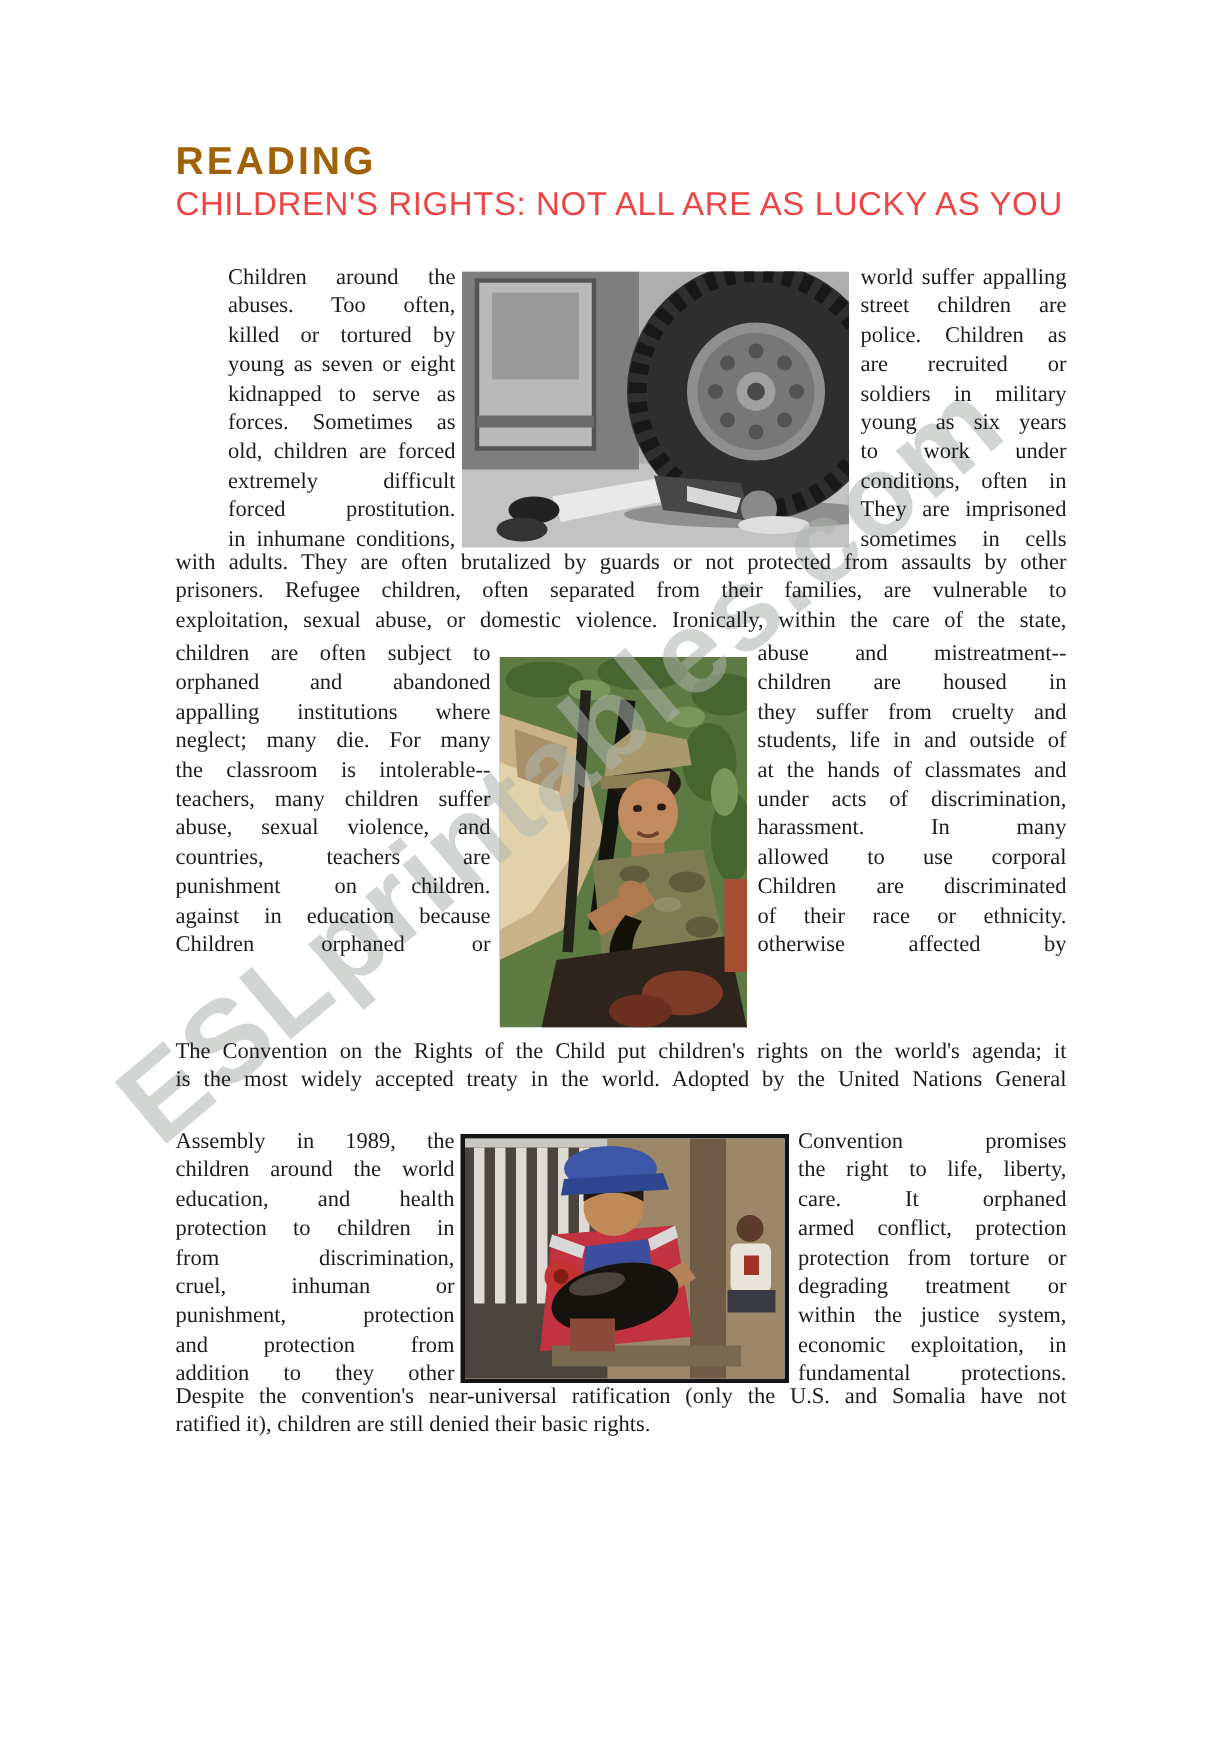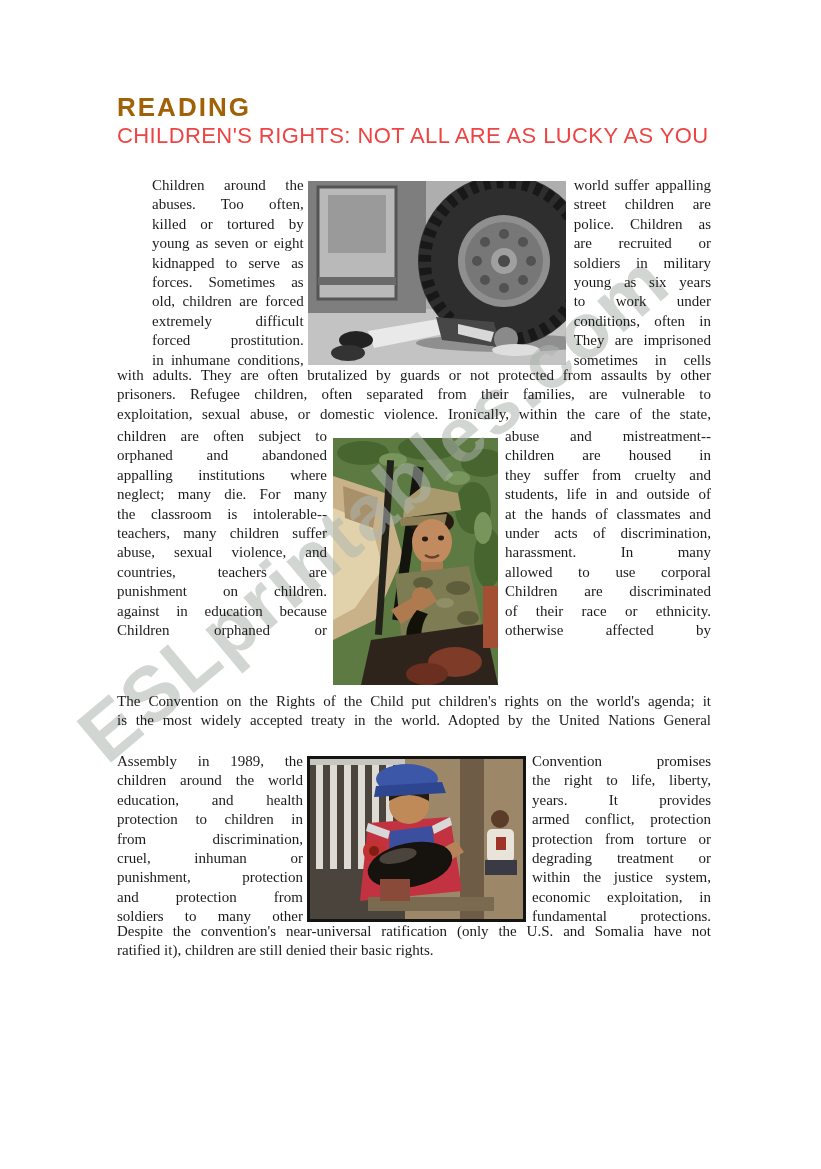--- a/index.html
+++ b/index.html
@@ -222,21 +222,21 @@
   <div class="wrap-row" id="sec3">
     <div class="jcol col-l">
         <div class="jline">Assembly in 1989, the</div>
         <div class="jline">children around the world</div>
         <div class="jline">education, and health</div>
         <div class="jline">protection to children in</div>
         <div class="jline">from discrimination,</div>
         <div class="jline">cruel, inhuman or</div>
         <div class="jline">punishment, protection</div>
         <div class="jline">and protection from</div>
-        <div class="jline">soldiers to many other</div>
+        <div class="jline">addition to they other</div>
       </div>
     <div class="photo">
       <svg width="213" height="160" viewBox="0 0 213 160">
         <rect width="213" height="160" fill="#9c8868"></rect>
         <rect width="95" height="160" fill="#4a443c"></rect>
         <g fill="#dddbd4">
           <rect x="6" y="6" width="7" height="104"></rect>
             <rect x="20" y="6" width="7" height="104"></rect>
           <rect x="34" y="6" width="7" height="104"></rect>
             <rect x="48" y="6" width="7" height="104"></rect>
@@ -262,21 +262,21 @@
         <polygon points="118,97 146,82 154,93 126,110" fill="#b5825a"></polygon>
         <ellipse cx="100" cy="106" rx="43" ry="22" fill="#16120e" transform="rotate(-12 100 106)"></ellipse>
         <ellipse cx="88" cy="97" rx="19" ry="7" fill="#4a443c" transform="rotate(-12 88 97)"></ellipse>
         <rect x="58" y="138" width="126" height="14" fill="#7a6a50"></rect>
         <rect x="70" y="120" width="30" height="22" fill="#8a4a3a"></rect>
       </svg>
     </div>
     <div class="jcol col-r">
         <div class="jline">Convention promises</div>
         <div class="jline">the right to life, liberty,</div>
-        <div class="jline">years. It provides</div>
+        <div class="jline">care. It orphaned</div>
         <div class="jline">armed conflict, protection</div>
         <div class="jline">protection from torture or</div>
         <div class="jline">degrading treatment or</div>
         <div class="jline">within the justice system,</div>
         <div class="jline">economic exploitation, in</div>
         <div class="jline">fundamental protections.</div>
       </div>
   </div>
 
   <div class="fullpara" id="para3">

